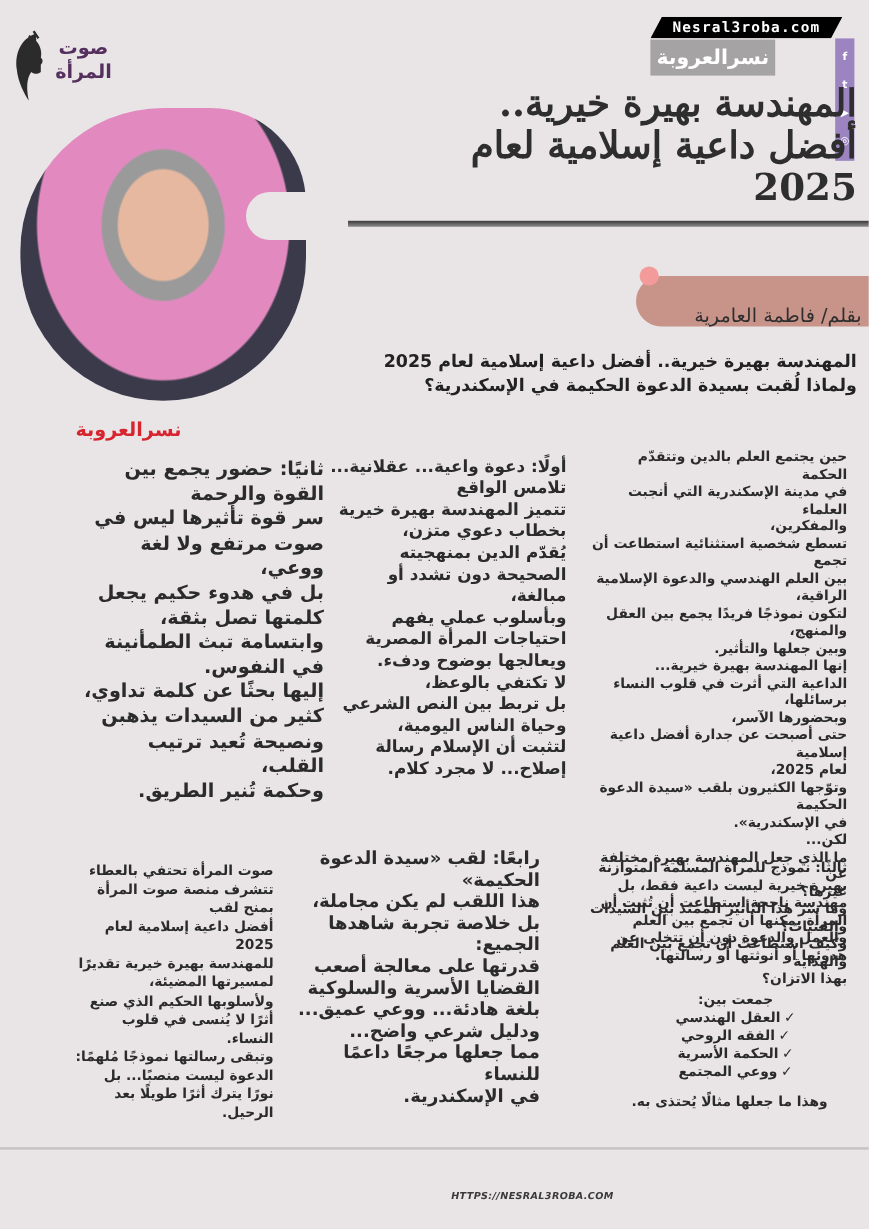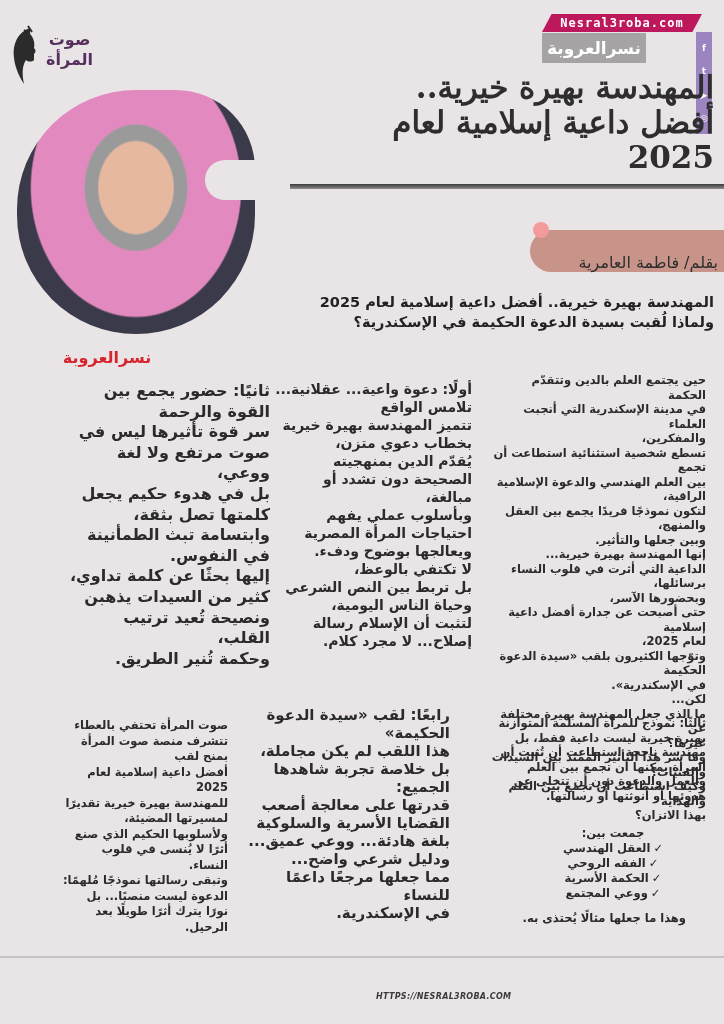--- a/index.html
+++ b/index.html
@@ -6,21 +6,21 @@
   html,body{width:724px;height:1024px;overflow:hidden}
   body{background:#e9e5e6;font-family:"DejaVu Sans",sans-serif;color:#2a2a2a;position:relative}
   .abs{position:absolute}
 
   
   .brand{left:8px;top:24px;width:90px;height:64px}
   .brand-silhouette{left:0;top:0;width:34px;height:62px}
   .brand-text{left:38px;top:6px;color:#55305f;font-weight:bold;font-size:16px;line-height:20px;text-align:center;direction:rtl}
 
   
-  .site-banner{left:542px;top:14px;width:160px;height:18px;background:#be185d;color:#fff;font-size:12px;font-weight:bold;letter-spacing:1px;text-align:center;line-height:18px;clip-path:polygon(6% 0,100% 0,94% 100%,0 100%);font-family:"DejaVu Sans Mono",monospace}
+  .site-banner{left:542px;top:14px;width:160px;height:18px;background:#000000;color:#fff;font-size:12px;font-weight:bold;letter-spacing:1px;text-align:center;line-height:18px;clip-path:polygon(6% 0,100% 0,94% 100%,0 100%);font-family:"DejaVu Sans Mono",monospace}
   .paper-logo{left:542px;top:33px;width:104px;height:30px;background:#a6a3a4;color:#fff;font-weight:bold;font-size:17px;text-align:center;line-height:30px;direction:rtl}
   .social-bar{left:696px;top:32px;width:16px;height:102px;background:#9b84bf;display:flex;flex-direction:column;align-items:center;justify-content:space-around;padding:4px 0}
   .social-bar span{color:#fff;font-size:9px;font-weight:bold;line-height:10px}
   .title{left:290px;top:70px;width:424px;font-size:31px;line-height:35px;font-weight:bold;color:#2e2e2e;direction:rtl;text-align:right;font-family:"DejaVu Serif",serif}
   .title-underline{left:290px;top:184px;width:434px;height:5px;background:linear-gradient(#3a3a3a,#8e8e8e)}
 
   
   .photo{left:17px;top:90px;width:238px;height:244px;overflow:hidden;border-radius:120px 80px 120px 120px;background:radial-gradient(ellipse at 50% 40%,#e6b8a0 0 22%,#9a9a9a 23% 30%,#e28ac0 31% 62%,#3b3a4a 63%)}
   .photo-cut{left:205px;top:160px;width:80px;height:40px;background:#e9e5e6;border-radius:20px 0 0 20px}
 
@@ -37,21 +37,21 @@
   .colA{left:490px;top:373px;width:216px}
   .colB{left:262px;top:380px;width:210px;font-size:14px;line-height:18px}
   .colC{left:58px;top:381px;width:212px;font-size:16px;line-height:20.6px}
   .paper-logo-small{left:62px;top:345px;width:90px;height:26px;color:#d7252f;font-weight:bold;font-size:16px;line-height:26px;text-align:center;direction:rtl}
 
   .colD{left:490px;top:716px;width:216px}
   .colE{left:240px;top:706px;width:210px;font-size:15px;line-height:18px}
   .colF{left:48px;top:718px;width:180px;font-size:11.5px;line-height:15.5px}
   .checklist{left:520px;top:826px;width:186px;font-size:11.5px;line-height:15px;font-weight:bold;direction:rtl;text-align:center}
   .checklist .ck{color:#2b2b2b;margin-left:3px}
-  .closing{left:470px;top:911px;width:216px;font-size:11.5px;font-weight:bold;direction:rtl;text-align:right}
+  .closing{left:500px;top:911px;width:216px;font-size:11.5px;font-weight:bold;direction:rtl;text-align:center}
 
   .footer-rule{left:0;top:956px;width:724px;height:2px;background:#c6c2c3}
   .footer-url{left:376px;top:992px;font-size:8px;font-weight:bold;font-style:italic;color:#3a3a3a;letter-spacing:.3px}
 </style>
 </head>
 <body>
 
 <div class="abs brand">
   <svg class="abs brand-silhouette" viewBox="0 0 34 62">
     <path d="M22 4 C10 8 4 20 6 34 C7 44 12 54 16 60 C14 50 14 42 18 36 C20 38 24 38 26 36 L26 30 C28 28 28 26 26 24 C27 20 26 14 22 10 Z" fill="#2b2b2b"></path>

